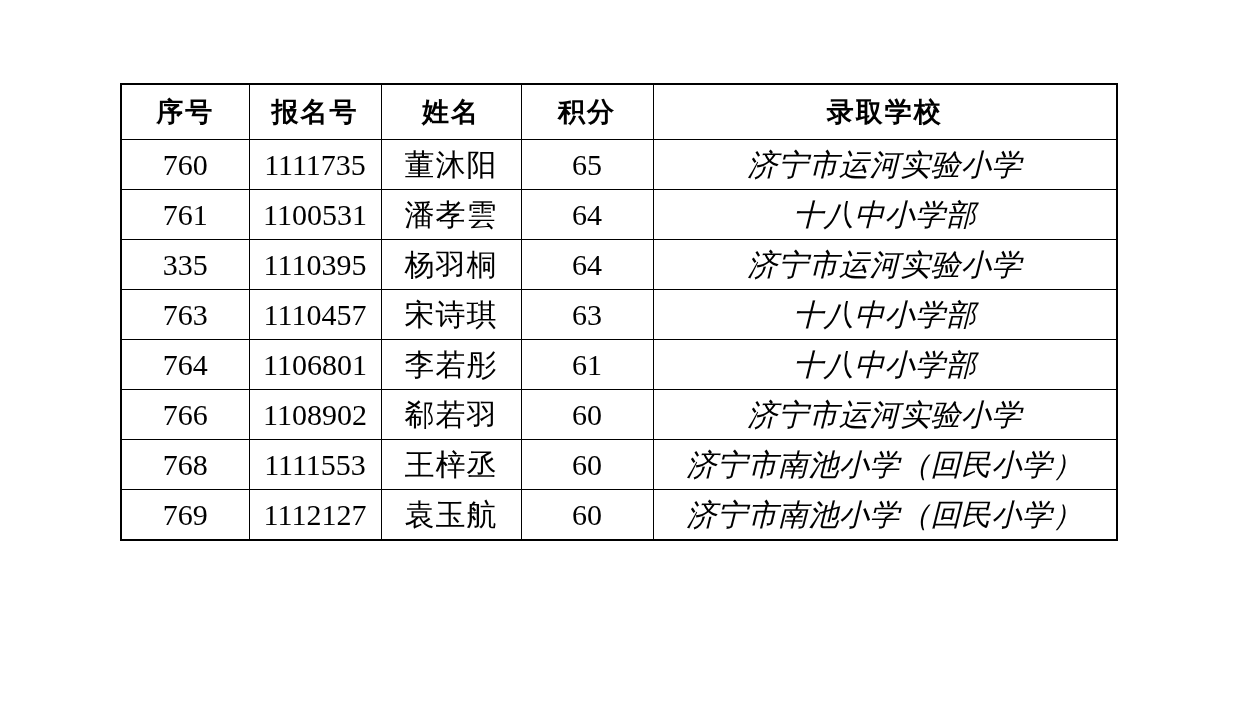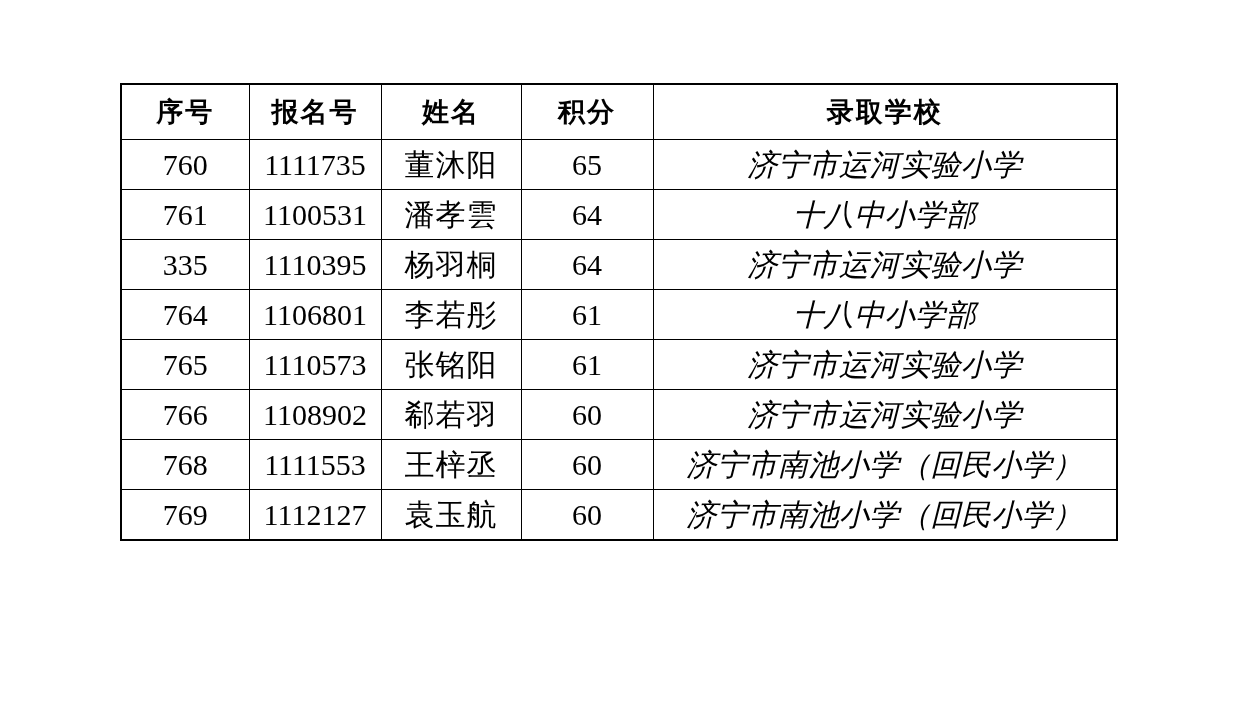--- a/index.html
+++ b/index.html
@@ -108,32 +108,32 @@
           <td class="cell-school">十八中小学部</td>
         </tr>
         <tr>
           <td class="cell-index">335</td>
           <td class="cell-regno">1110395</td>
           <td class="cell-name">杨羽桐</td>
           <td class="cell-score">64</td>
           <td class="cell-school">济宁市运河实验小学</td>
         </tr>
         <tr>
+          <td class="cell-index">763</td>
+          <td class="cell-regno">1110457</td>
+          <td class="cell-name">宋诗琪</td>
+          <td class="cell-score">63</td>
+          <td class="cell-school">十八中小学部</td>
+        </tr>
+        <tr>
           <td class="cell-index">764</td>
           <td class="cell-regno">1106801</td>
           <td class="cell-name">李若彤</td>
           <td class="cell-score">61</td>
           <td class="cell-school">十八中小学部</td>
-        </tr>
-        <tr>
-          <td class="cell-index">765</td>
-          <td class="cell-regno">1110573</td>
-          <td class="cell-name">张铭阳</td>
-          <td class="cell-score">61</td>
-          <td class="cell-school">济宁市运河实验小学</td>
         </tr>
         <tr>
           <td class="cell-index">766</td>
           <td class="cell-regno">1108902</td>
           <td class="cell-name">郗若羽</td>
           <td class="cell-score">60</td>
           <td class="cell-school">济宁市运河实验小学</td>
         </tr>
         <tr>
           <td class="cell-index">768</td>

